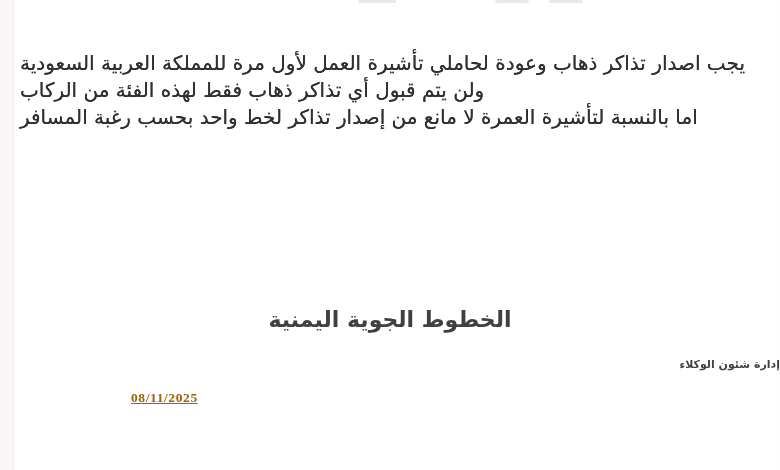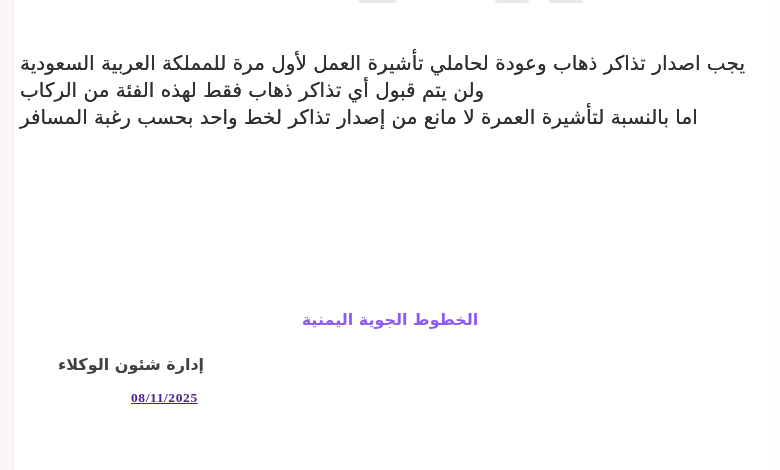--- a/index.html
+++ b/index.html
@@ -62,47 +62,47 @@
   .notice .line3 { margin-right: 14px; }
 
   
   .company {
     position: absolute;
     top: 305px;
     left: 0; right: 0;
     text-align: center;
     direction: rtl;
     font-weight: bold;
-    font-size: 16px;
+    font-size: 22px;
     line-height: 30px;
-    color: #8b5cf6;
+    color: #404040;
     filter: blur(0.3px);
   }
   .department {
     position: absolute;
     top: 354px;
     left: 0; right: 0;
     padding-left: 58px;
-    text-align: left;
+    text-align: right;
     direction: rtl;
     font-weight: bold;
-    font-size: 16px;
+    font-size: 11px;
     line-height: 22px;
     color: #414141;
     filter: blur(0.35px);
   }
   .doc-date {
     position: absolute;
     left: 131px;
     top: 390px;
     font-family: "Liberation Serif", serif;
     font-weight: bold;
     font-size: 13.5px;
     letter-spacing: 0.6px;
-    color: #4c1d95;
+    color: #a16207;
     text-decoration: underline;
     filter: blur(0.25px);
   }
 </style>
 </head>
 <body>
 
 <div class="canvas">
 
   <div class="edge-left"></div>

